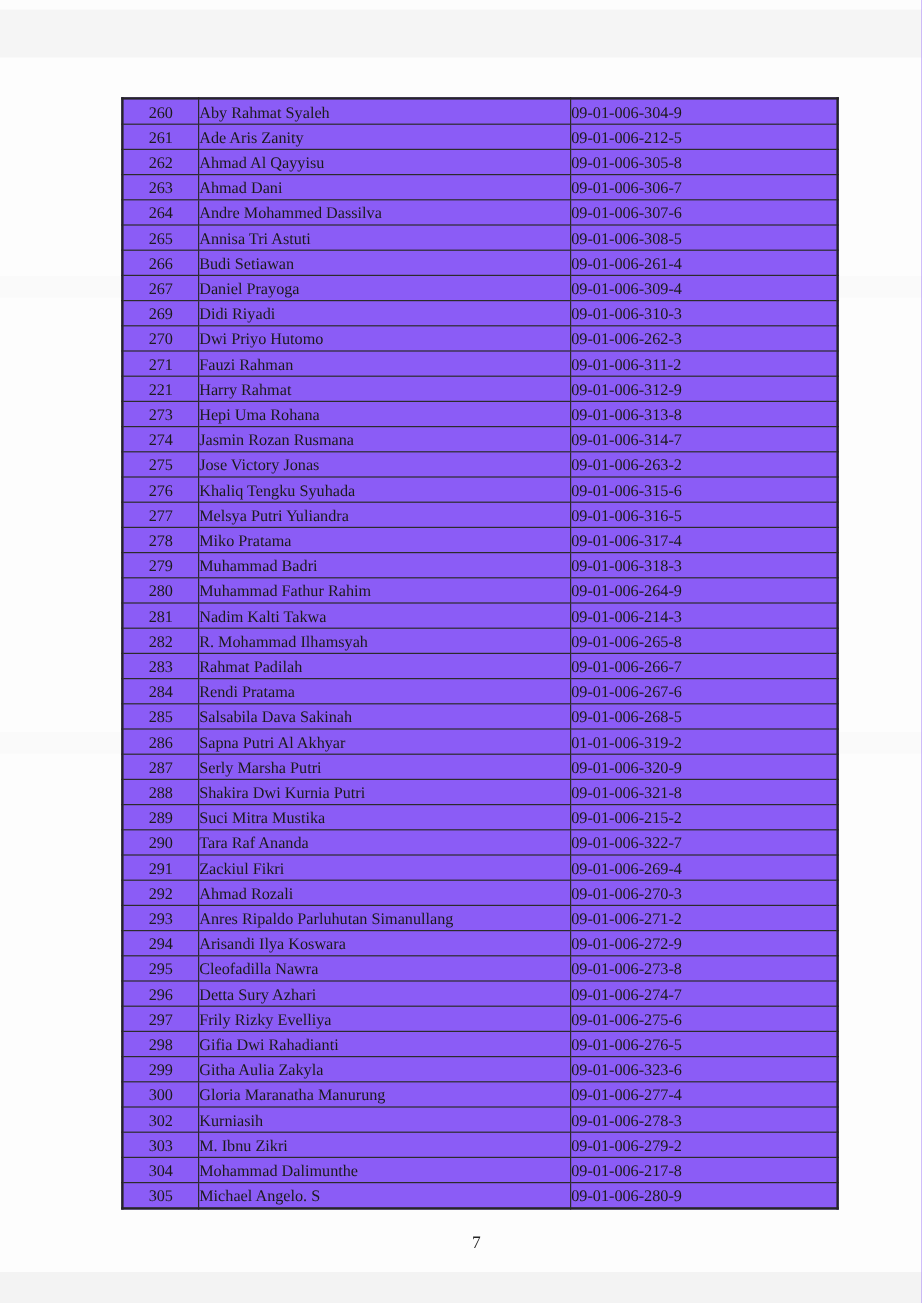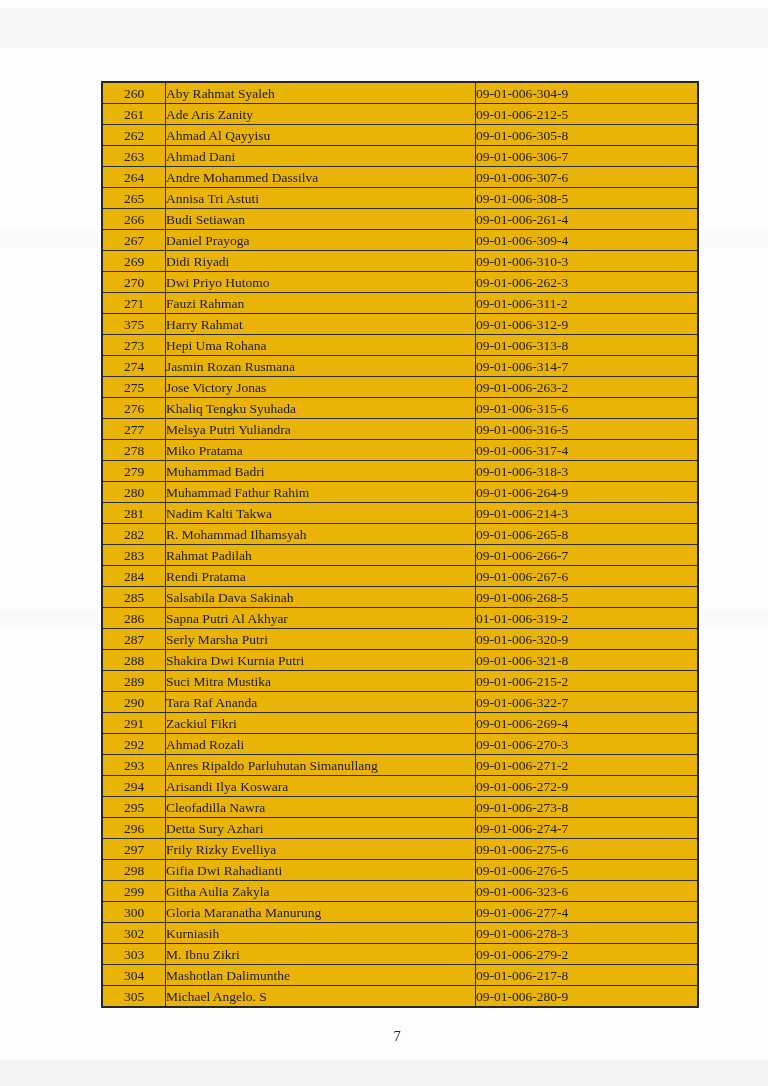--- a/index.html
+++ b/index.html
@@ -27,21 +27,21 @@
   .scan-band.mid2   { top: 610px;  height: 18px; background: rgba(90,90,90,0.015); }
   .scan-band.bottom { top: 1060px; height: 26px; background: rgba(90,90,90,0.06); }
 
   table.roster {
     position: absolute;
     left: 101px;
     top: 81px;
     width: 592px;
     border-collapse: collapse;
     table-layout: fixed;
-    background: #eab308;
+    background: #8b5cf6;
     border: 2px solid #262626;
   }
   table.roster td {
     border: 1px solid #2c2c2c;
     height: 20px;
     padding: 0;
     font-size: 13.5px;
     line-height: 19px;
     white-space: nowrap;
     overflow: hidden;
@@ -120,21 +120,21 @@
     <td class="col-no">270</td>
     <td class="col-name">Dwi Priyo Hutomo</td>
     <td class="col-id">09-01-006-262-3</td>
   </tr>
       <tr>
     <td class="col-no">271</td>
     <td class="col-name">Fauzi Rahman</td>
     <td class="col-id">09-01-006-311-2</td>
   </tr>
       <tr>
-    <td class="col-no">375</td>
+    <td class="col-no">221</td>
     <td class="col-name">Harry Rahmat</td>
     <td class="col-id">09-01-006-312-9</td>
   </tr>
       <tr>
     <td class="col-no">273</td>
     <td class="col-name">Hepi Uma Rohana</td>
     <td class="col-id">09-01-006-313-8</td>
   </tr>
       <tr>
     <td class="col-no">274</td>
@@ -276,21 +276,21 @@
     <td class="col-name">Kurniasih</td>
     <td class="col-id">09-01-006-278-3</td>
   </tr>
       <tr>
     <td class="col-no">303</td>
     <td class="col-name">M. Ibnu Zikri</td>
     <td class="col-id">09-01-006-279-2</td>
   </tr>
       <tr>
     <td class="col-no">304</td>
-    <td class="col-name">Mashotlan Dalimunthe</td>
+    <td class="col-name">Mohammad Dalimunthe</td>
     <td class="col-id">09-01-006-217-8</td>
   </tr>
       <tr>
     <td class="col-no">305</td>
     <td class="col-name">Michael Angelo. S</td>
     <td class="col-id">09-01-006-280-9</td>
   </tr>
     </tbody>
 </table>
 

